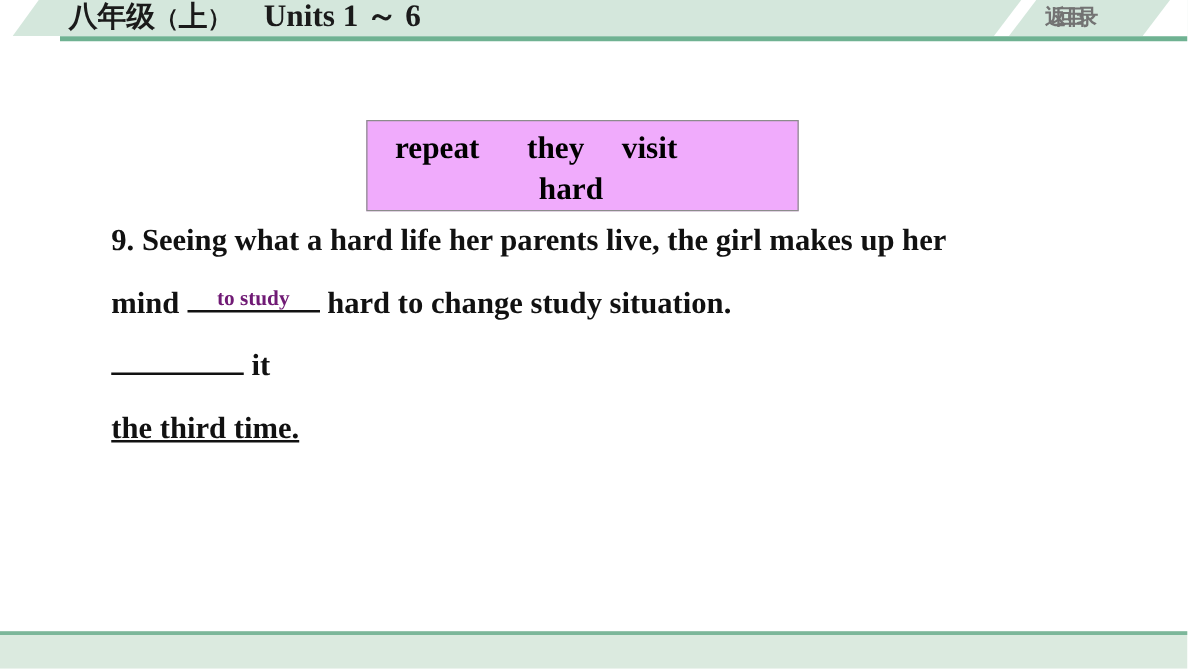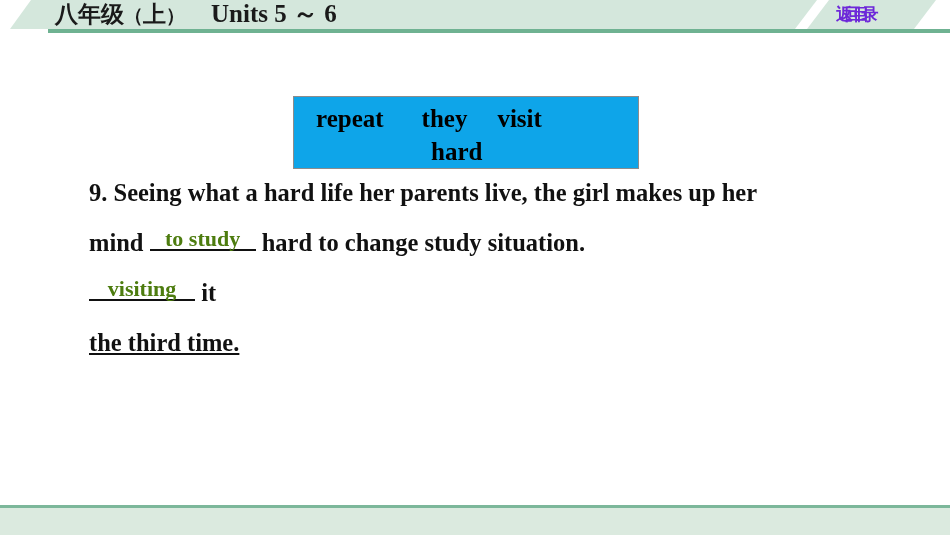--- a/index.html
+++ b/index.html
@@ -90,36 +90,36 @@
   }
   .back-button {
     position: absolute;
     left: 836px;
     top: 1px;
     height: 27px;
     line-height: 27px;
     font-family: "DejaVu Sans", "Liberation Sans", sans-serif;
     font-size: 17px;
     font-weight: bold;
-    color: #6d28d9;
+    color: #737373;
     letter-spacing: -8.5px;
     white-space: nowrap;
     cursor: pointer;
   }
 
   
   .word-box {
     position: absolute;
     left: 293px;
     top: 96px;
     width: 346px;
     height: 73px;
     border: 1px solid #8c8c8c;
     box-sizing: border-box;
-    background: #0ea5e9;
+    background: #f0abfc;
   }
   .word-row {
     position: absolute;
     left: 0;
     width: 346px;
     text-align: left;
     font-size: 25px;
     font-weight: bold;
     color: #000000;
     white-space: nowrap;
@@ -163,22 +163,22 @@
     display: inline-block;
     border-bottom: 2.2px solid #111111;
     height: 1em;
     vertical-align: baseline;
   }
   .blank .answer {
     position: absolute;
     left: 50%;
     transform: translateX(-50%);
     bottom: 4px;
-    color: #4d7c0f;
-    font-size: 22px;
+    color: #701a75;
+    font-size: 17px;
     font-weight: bold;
     white-space: nowrap;
     font-family: "Liberation Serif", "DejaVu Serif", serif;
   }
   .blank-to-study .rule { width: 106px; }
   .blank-visiting .rule { width: 106px; }
 
   
   .footer-band {
     position: absolute;
@@ -194,36 +194,36 @@
 </head>
 <body>
 
 <div class="header-band">
   <div class="band-fill"></div>
   <div class="band-slash-left"></div>
   <div class="band-slash-right"></div>
   <div class="band-underline"></div>
 
   <div class="header-title">
-    <span class="cn">八年级</span><span class="paren">（</span><span class="cn">上</span><span class="paren">）</span><span class="units">Units 5 ～ 6</span>
+    <span class="cn">八年级</span><span class="paren">（</span><span class="cn">上</span><span class="paren">）</span><span class="units">Units 1 ～ 6</span>
   </div>
 
   <div class="back-button">返回目录</div>
 </div>
 
 <div class="word-box">
   <div class="word-row word-row-1"><span>repeat</span><span class="w-gap-a"></span><span>they</span><span class="w-gap-b"></span><span>visit</span></div>
   <div class="word-row word-row-2"><span>hard</span></div>
 </div>
 
 <div class="body-text">
 
   <div class="qline q3-l1">9. Seeing what a hard life her parents live, the girl makes up her</div>
 
   <div class="qline q3-l2"><span>mind </span><span class="blank blank-to-study"><span class="answer">to study</span><span class="rule"></span></span><span> hard to change study situation.</span></div>
 
-  <div class="qline q4-l1"><span class="blank blank-visiting"><span class="answer">visiting</span><span class="rule"></span></span><span> it</span></div>
+  <div class="qline q4-l1"><span class="blank blank-visiting"><span class="rule"></span></span><span> it</span></div>
 
   <div class="qline q4-l2">the third time.</div>
 
 </div>
 
 <div class="footer-band"></div>
 
 </body></html>

